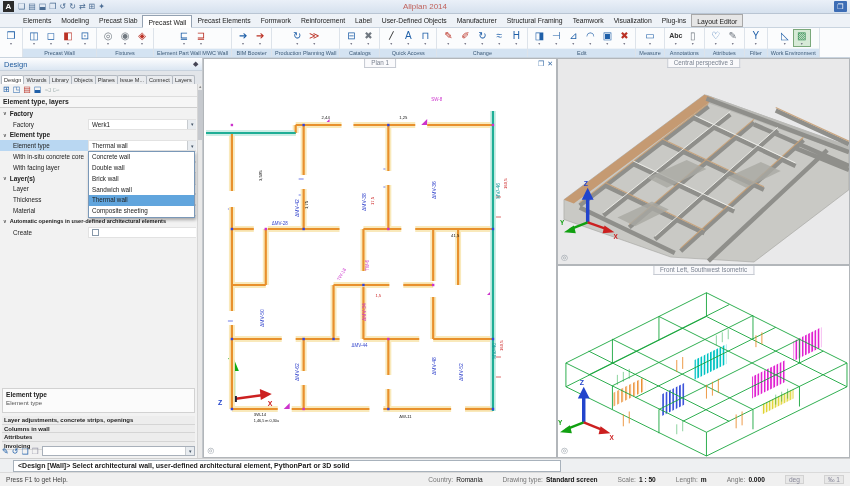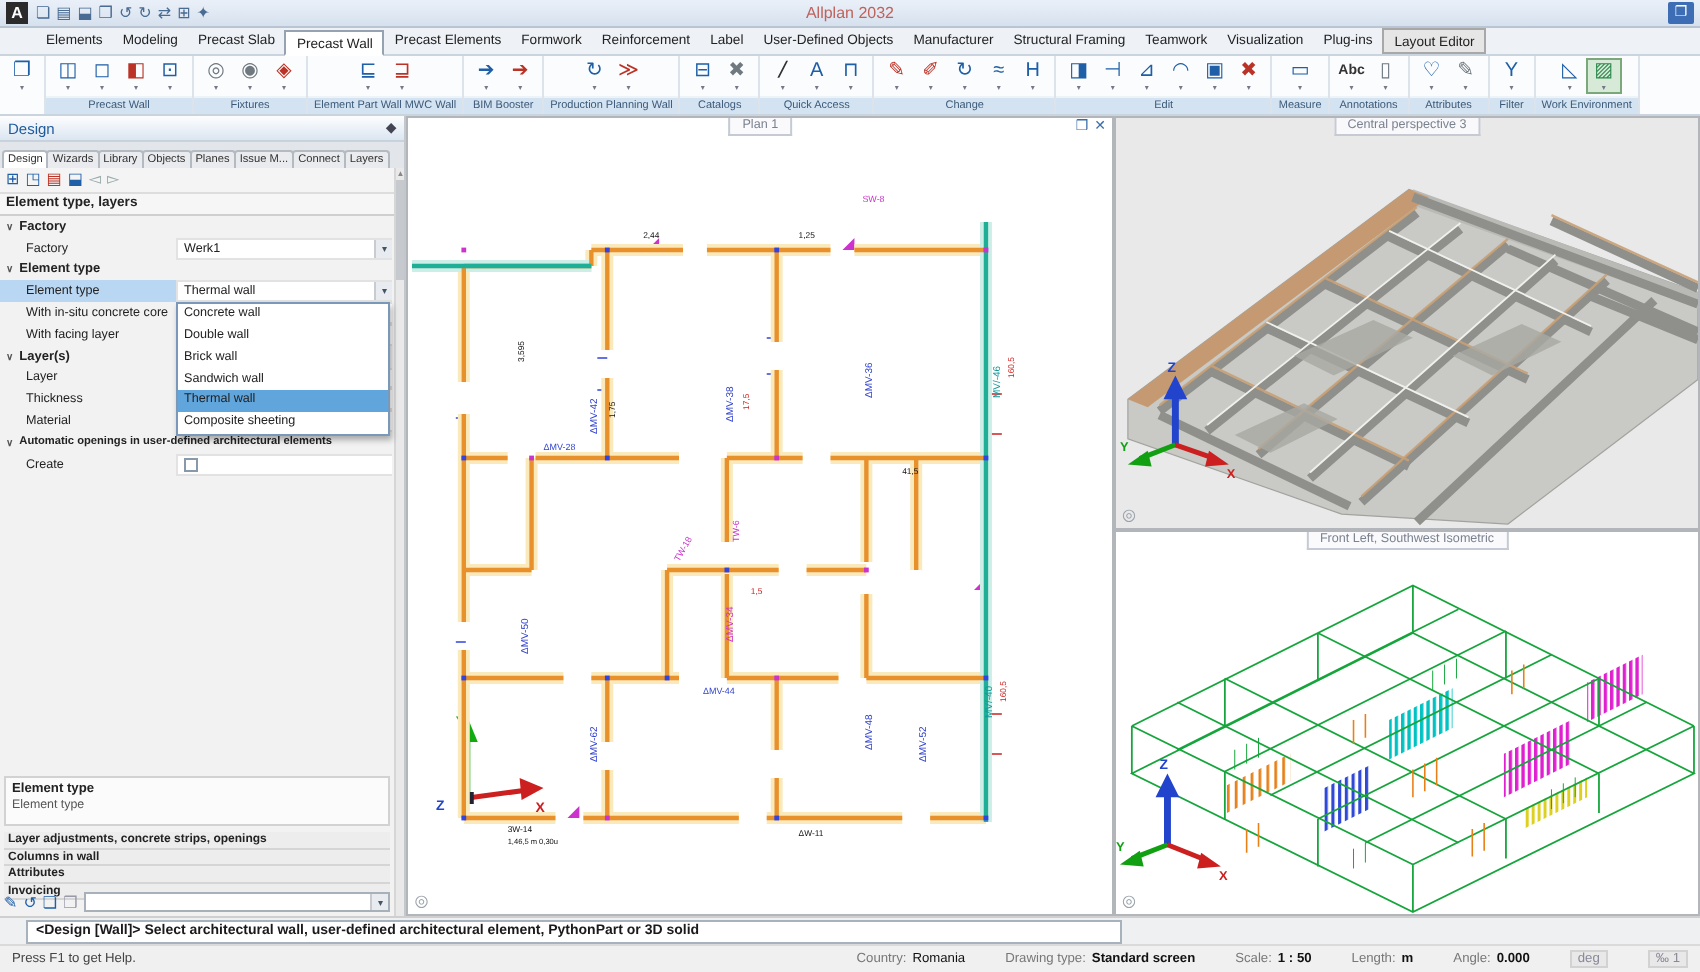--- a/index.html
+++ b/index.html
@@ -102,21 +102,21 @@
         <span class="qaicon">❏</span>
         <span class="qaicon">▤</span>
         <span class="qaicon">⬓</span>
         <span class="qaicon">❒</span>
         <span class="qaicon">↺</span>
         <span class="qaicon">↻</span>
         <span class="qaicon">⇄</span>
         <span class="qaicon">⊞</span>
         <span class="qaicon">✦</span>
       </div>
-    <div class="wtitle">Allplan 2032</div>
+    <div class="wtitle">Allplan 2014</div>
     <div class="winbtn">❐</div>
   </div>
 
   <div class="menubar">
       <div class="mtab">Elements</div>
       <div class="mtab">Modeling</div>
       <div class="mtab">Precast Slab</div>
       <div class="mtab active">Precast Wall</div>
       <div class="mtab">Precast Elements</div>
       <div class="mtab">Formwork</div>

